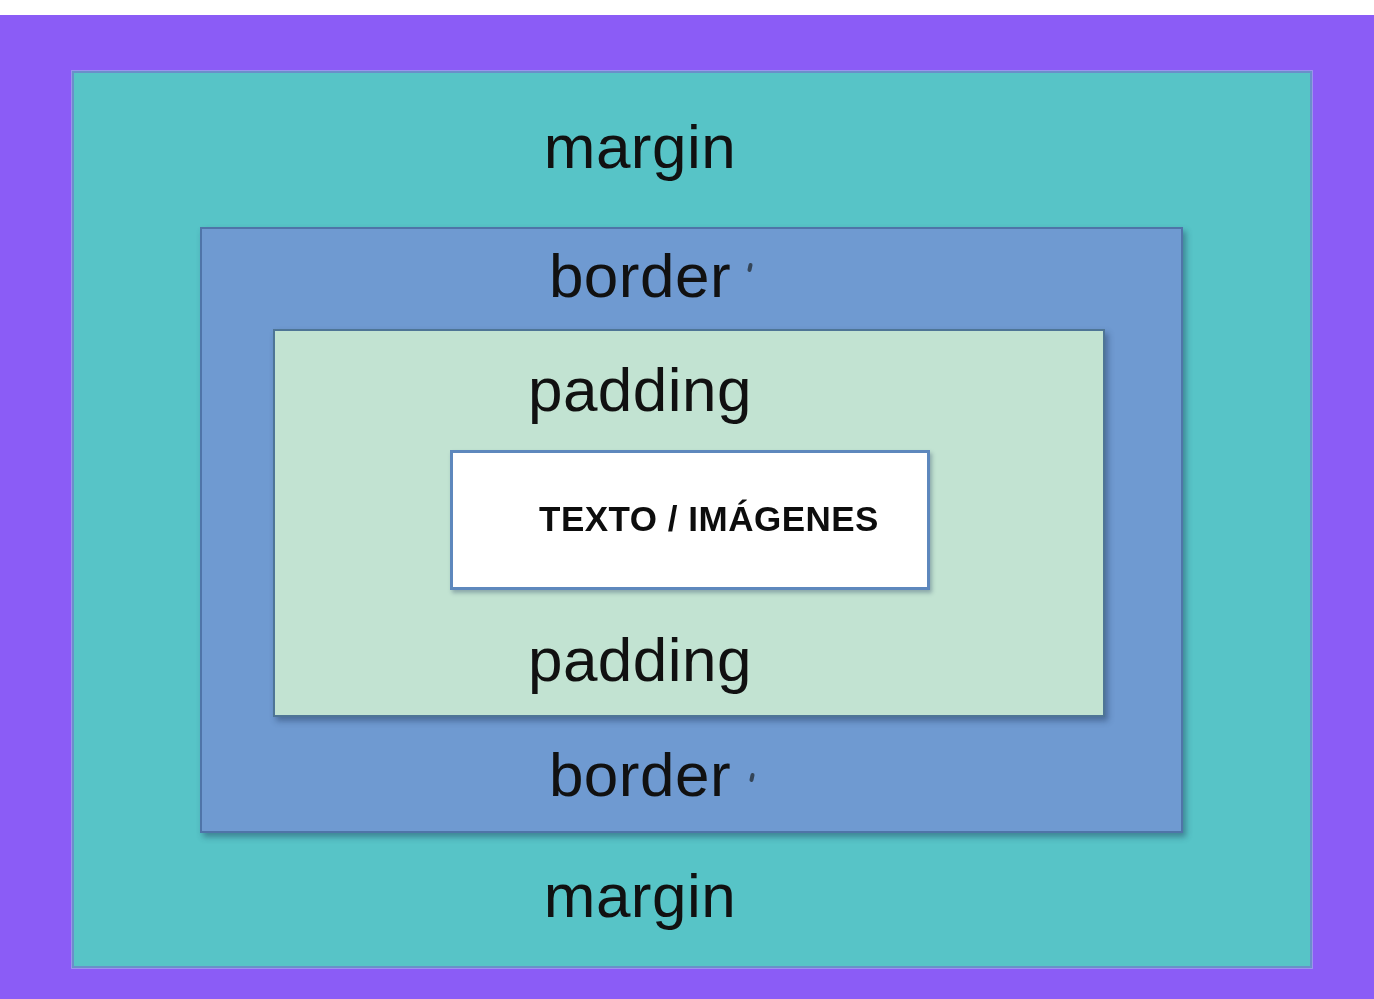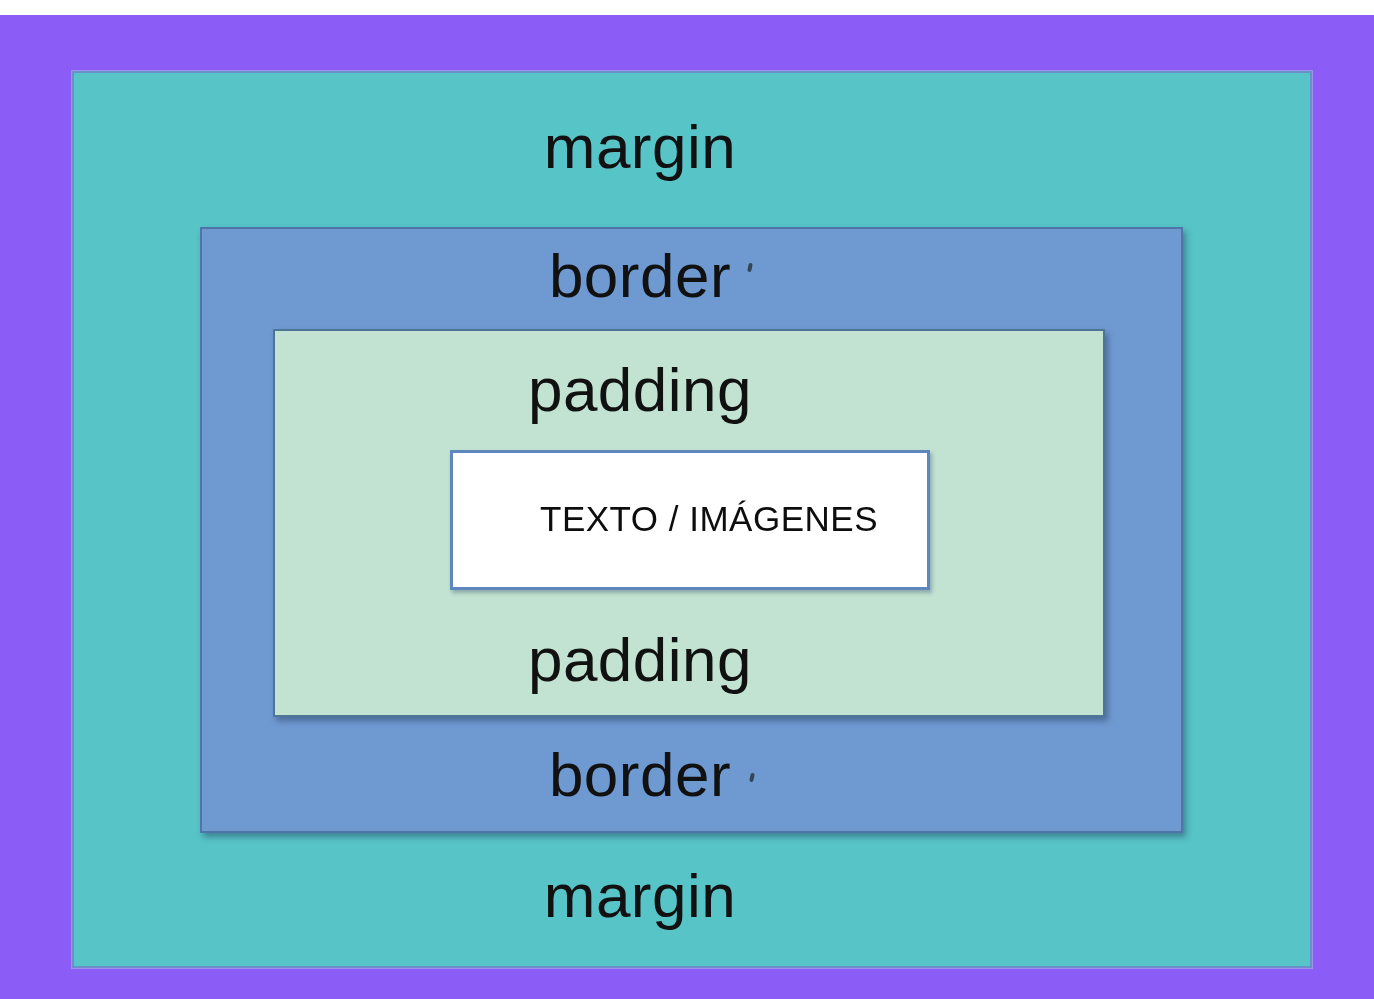--- a/index.html
+++ b/index.html
@@ -87,20 +87,21 @@
     padding-left: 38px;
     display: flex;
     align-items: center;
     justify-content: center;
     font-size: 35px;
     letter-spacing: 0.5px;
     white-space: nowrap;
     color: #0d0d0d;
     z-index: 6;
     pointer-events: none;
+    font-weight: bold;
   }
   .tick-mark {
     position: absolute;
     width: 4px;
     height: 9px;
     background: #26303a;
     border-radius: 2px;
     transform: rotate(12deg);
     opacity: 0.8;
     z-index: 6;

